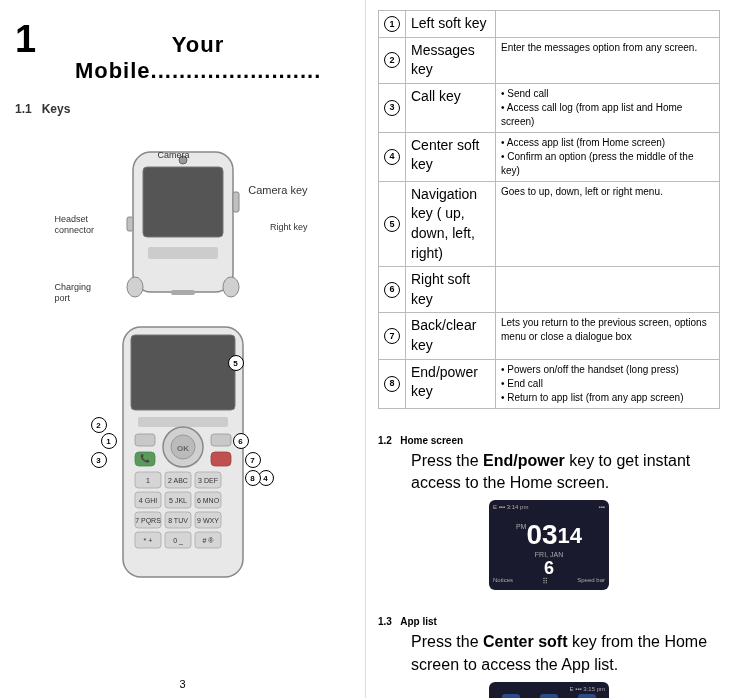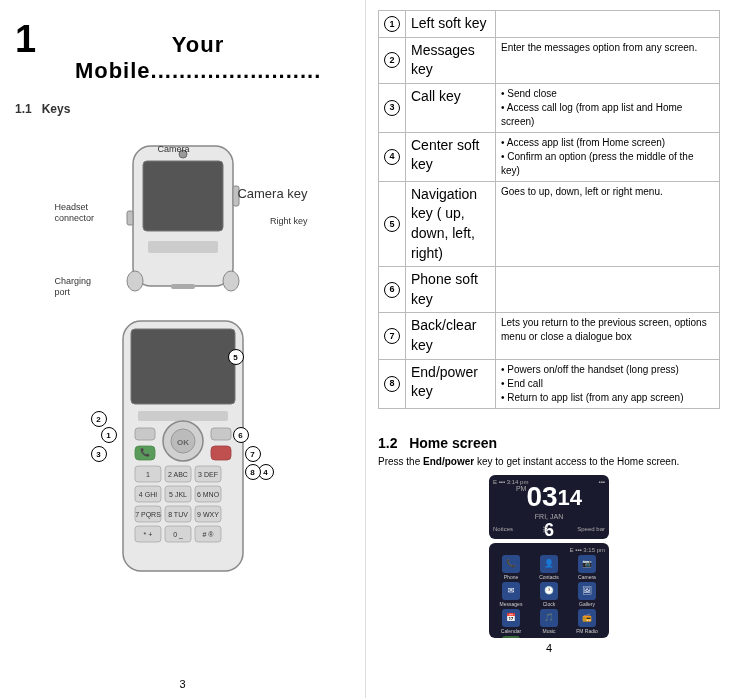--- a/index.html
+++ b/index.html
@@ -44,21 +44,21 @@
       font-weight: bold;
       color: #000;
       letter-spacing: 1px;
       text-align: center;
     }
 
     .section-title {
       font-size: 12px;
       font-weight: bold;
       color: #333;
-      margin-bottom: 10px;
+      margin-bottom: 16px;
     }
 
     .phone-diagram {
       display: flex;
       flex-direction: column;
       align-items: center;
       gap: 10px;
       flex: 1;
     }
 
@@ -122,41 +122,42 @@
 
     .key-desc-cell {
       font-size: 10px;
     }
 
     .bullet-item::before {
       content: "• ";
     }
 
     .subsection-header {
-      font-size: 14px;
+      font-size: 10px;
       font-weight: bold;
       margin-top: 26px;
       margin-bottom: 4px;
     }
 
     .subsection-text {
-      font-size: 10px;
+      font-size: 16px;
       line-height: 1.4;
       margin-bottom: 6px;
+      margin-left: 33px;
     }
 
     .screen-image-container {
       display: flex;
       justify-content: center;
       margin: 4px 0;
     }
 
     .phone-screen-mockup {
       width: 120px;
-      height: 64px;
+      height: 90px;
       background: #1a1a2e;
       border-radius: 6px;
       display: flex;
       flex-direction: column;
       align-items: center;
       justify-content: center;
       padding: 1px;
       position: relative;
       overflow: hidden;
     }
@@ -305,23 +306,23 @@
         <ellipse cx="178" cy="155" rx="8" ry="10" fill="#d0d0d0" stroke="#888" stroke-width="1"></ellipse>
 
         <rect x="180" y="60" width="6" height="20" rx="2" fill="#c0c0c0" stroke="#888" stroke-width="1"></rect>
 
         <rect x="74" y="85" width="6" height="14" rx="2" fill="#c0c0c0" stroke="#888" stroke-width="1"></rect>
 
         <rect x="118" y="158" width="24" height="5" rx="2" fill="#aaa"></rect>
       </svg>
       
       <div style="position:absolute; top:18px; left:105px; font-size:9px; color:#333;">Camera</div>
-      <div style="position:absolute; top:60px; right:5px; font-size:13px; color:#333;">Camera key</div>
+      <div style="position:absolute; top:52px; right:5px; font-size:11px; color:#333;">Camera key</div>
       <div style="position:absolute; top:90px; right:5px; font-size:9px; color:#333;">Right key</div>
-      <div style="position:absolute; top:76px; left:2px; font-size:9px; color:#333; line-height:1.2;">Headset<br>connector</div>
+      <div style="position:absolute; top:82px; left:2px; font-size:9px; color:#333; line-height:1.2;">Headset<br>connector</div>
       <div style="position:absolute; top:150px; left:2px; font-size:9px; color:#333; line-height:1.2;">Charging<br>port</div>
     </div>
 
     <div style="position:relative; width:240px; height:270px;">
       <svg width="240" height="270" viewBox="0 0 240 270">
 
         <rect x="60" y="10" width="120" height="250" rx="18" ry="18" fill="#e8e8e8" stroke="#888" stroke-width="1.5"></rect>
 
         <rect x="68" y="18" width="104" height="75" rx="4" fill="#555" stroke="#777" stroke-width="1"></rect>
 
@@ -399,21 +400,21 @@
       <tr>
         <td class="num-cell"><span class="num-circle">2</span></td>
         <td class="key-name-cell">Messages key</td>
         <td class="key-desc-cell">Enter the messages option from any screen.</td>
       </tr>
 
       <tr>
         <td class="num-cell"><span class="num-circle">3</span></td>
         <td class="key-name-cell">Call key</td>
         <td class="key-desc-cell">
-          <div class="bullet-item">Send close</div>
+          <div class="bullet-item">Send call</div>
           <div class="bullet-item">Access call log (from app list and Home screen)</div>
         </td>
       </tr>
 
       <tr>
         <td class="num-cell"><span class="num-circle">4</span></td>
         <td class="key-name-cell">Center soft key</td>
         <td class="key-desc-cell">
           <div class="bullet-item">Access app list (from Home screen)</div>
           <div class="bullet-item">Confirm an option (press the middle of the key)</div>
@@ -421,21 +422,21 @@
       </tr>
 
       <tr>
         <td class="num-cell"><span class="num-circle">5</span></td>
         <td class="key-name-cell">Navigation key ( up, down, left, right)</td>
         <td class="key-desc-cell">Goes to up, down, left or right menu.</td>
       </tr>
 
       <tr>
         <td class="num-cell"><span class="num-circle">6</span></td>
-        <td class="key-name-cell">Phone soft key</td>
+        <td class="key-name-cell">Right soft key</td>
         <td class="key-desc-cell"></td>
       </tr>
 
       <tr>
         <td class="num-cell"><span class="num-circle">7</span></td>
         <td class="key-name-cell">Back/clear key</td>
         <td class="key-desc-cell">Lets you return to the previous screen, options menu or close a dialogue box</td>
       </tr>
 
       <tr>
@@ -471,20 +472,26 @@
       <div class="screen-date">FRI, JAN</div>
       <div class="screen-day">6</div>
       <div class="screen-bottom-bar">
         <span>Notices</span>
         <span class="screen-grid-icon">⠿</span>
         <span>Speed bar</span>
       </div>
     </div>
   </div>
 
+  <div class="subsection-header">
+    <span>1.3</span>&nbsp;&nbsp;&nbsp;<span>App list</span>
+  </div>
+  <div class="subsection-text">
+    Press the <strong>Center soft</strong> key from the Home screen to access the App list.
+  </div>
 
   <div class="screen-image-container">
     <div class="app-screen-mockup">
       <div class="app-screen-status">E ▪▪▪ 3:15 pm</div>
       <div class="app-grid">
         <div class="app-item">
           <div class="app-icon">📞</div>
           <span class="app-label">Phone</span>
         </div>
         <div class="app-item">

